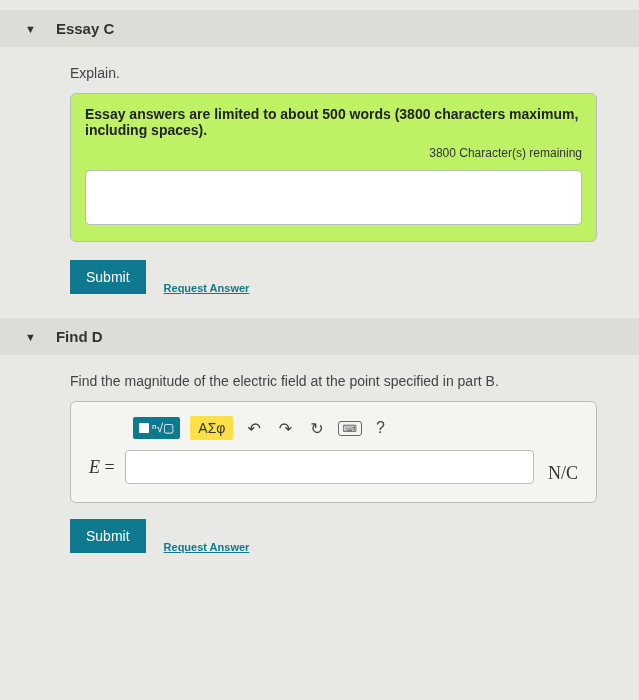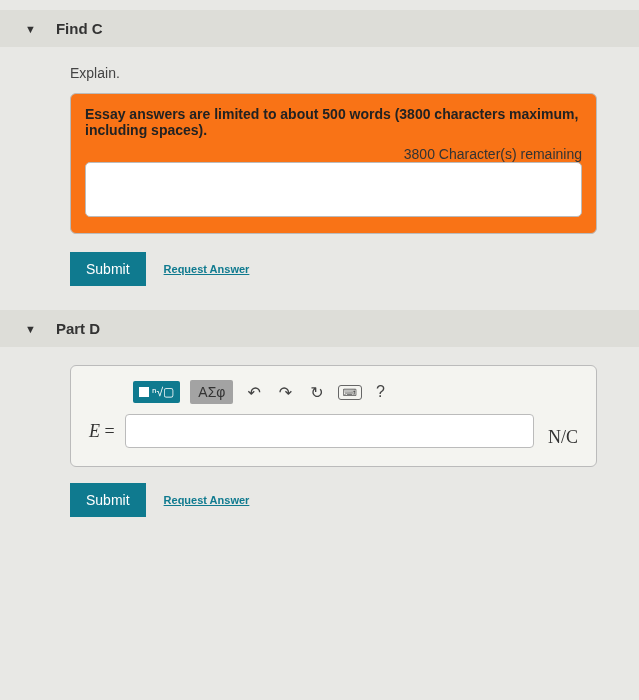--- a/index.html
+++ b/index.html
@@ -35,48 +35,49 @@
       padding-right: 12px;
     }
     .prompt {
       font-size: 14px;
       color: #444;
       margin-bottom: 12px;
     }
     .essay-box {
       border: 1px solid #bbb;
       border-radius: 6px;
-      background: #f97316;
+      background: #bef264;
       padding: 12px 14px;
       margin-bottom: 18px;
     }
     .essay-limit {
       font-weight: bold;
       font-size: 14px;
       margin-bottom: 8px;
       color: #222;
     }
     .char-remaining {
       text-align: right;
-      font-size: 14px;
-      color: #333;
+      font-size: 12px;
+      color: #333;
+      margin-bottom: 10px;
     }
     .essay-input {
       width: 100%;
       height: 55px;
       border: 1px solid #bbb;
       border-radius: 5px;
       background: #fff;
       padding: 6px;
       font-family: inherit;
       resize: none;
     }
     .actions {
       display: flex;
-      align-items: center;
+      align-items: flex-end;
       gap: 18px;
       margin-bottom: 24px;
     }
     .submit-btn {
       background: #0f7a8f;
       color: #fff;
       border: none;
       padding: 9px 16px;
       font-size: 14px;
       cursor: pointer;
@@ -110,21 +111,21 @@
       background: #0f7a8f;
       color: #fff;
       padding: 4px 6px;
       display: flex;
       align-items: center;
       gap: 3px;
       border-radius: 2px;
     }
     .tool-active .sq { display:inline-block;width:10px;height:10px;background:#fff;border:1px solid #fff; }
     .tool-greek {
-      background: #a3a3a3;
+      background: #fde047;
       color: #333;
       padding: 4px 8px;
       border-radius: 2px;
       font-size: 14px;
     }
     .tool-icon {
       font-size: 16px;
       color: #444;
       padding: 2px 4px;
       cursor: pointer;
@@ -160,44 +161,45 @@
       font-size: 18px;
       color: #333;
       margin-top: 29px;
     }
   </style>
 </head>
 <body>
 
 <div class="part-header">
   <span class="chevron">▼</span>
-  <span class="part-title">Find C</span>
+  <span class="part-title">Essay C</span>
 </div>
 
 <div class="section-body">
   <div class="prompt">Explain.</div>
 
   <div class="essay-box">
     <div class="essay-limit">Essay answers are limited to about 500 words (3800 characters maximum, including spaces).</div>
     <div class="char-remaining">3800 Character(s) remaining</div>
     <textarea class="essay-input" style=""></textarea>
   </div>
 
   <div class="actions">
     <button class="submit-btn">Submit</button>
     <a class="request-link">Request Answer</a>
   </div>
 </div>
 
 <div class="part-header">
   <span class="chevron">▼</span>
-  <span class="part-title">Part D</span>
+  <span class="part-title">Find D</span>
 </div>
 
 <div class="section-body">
+  <div class="prompt">Find the magnitude of the electric field at the point specified in part B.</div>
 
   <div class="answer-box">
     <div class="answer-main">
       <div class="toolbar">
         <span class="tool-active">
           <span class="sq"></span>
           <span style="font-size:12px;">ⁿ√▢</span>
         </span>
         <span class="tool-greek">ΑΣφ</span>
         <span class="tool-icon">↶</span>

